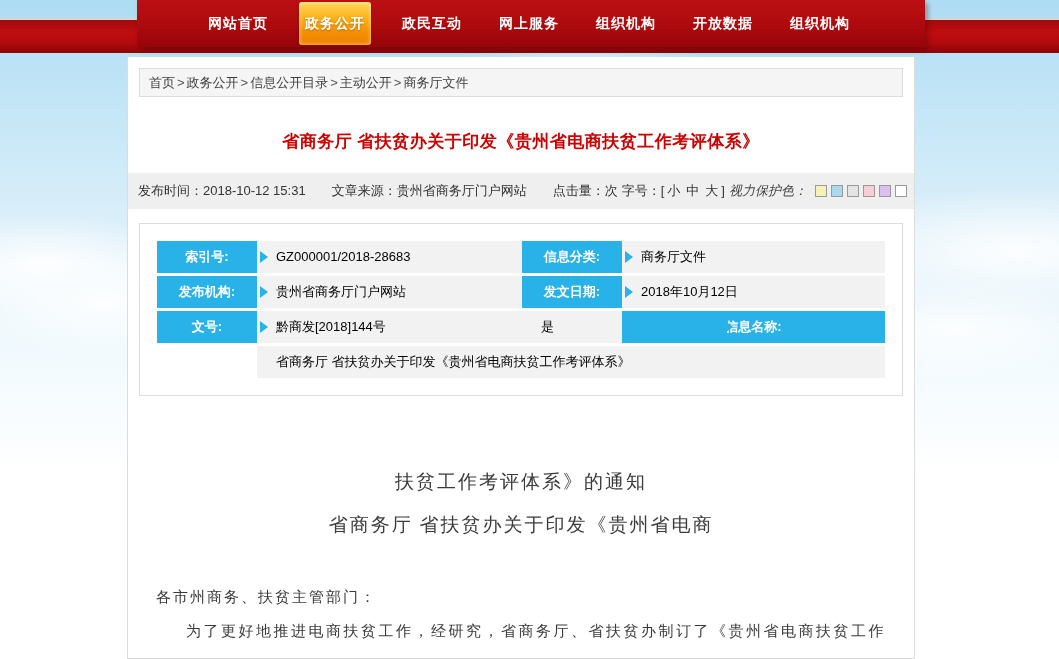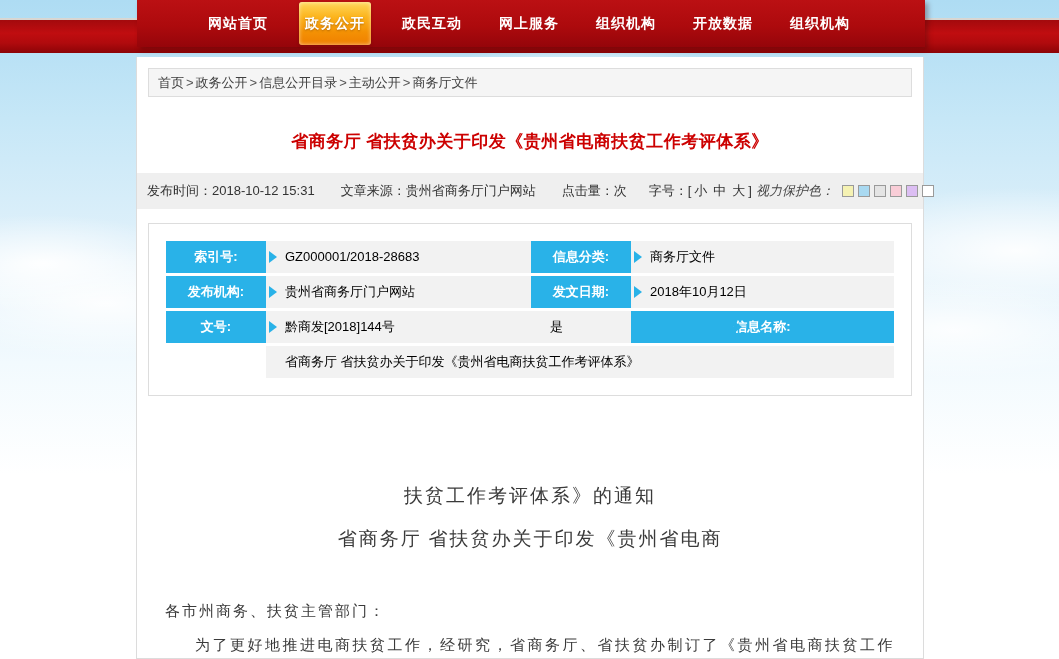--- a/index.html
+++ b/index.html
@@ -37,21 +37,21 @@
   }
   .nav-item.active {
     height:43px; line-height:43px; border-radius:3px; width:72px; margin:0 -4px;
     background:linear-gradient(180deg,#ffd75c 0%, #fcb41c 35%, #f49104 70%, #ef7f00 100%);
     box-shadow:inset 0 0 4px rgba(255,255,255,.6), 0 1px 3px rgba(80,20,0,.4);
     text-shadow:0 1px 2px rgba(120,60,0,.5);
   }
 
   
   .panel {
-    position:absolute; left:136px; top:57px; width:788px; height:602px; z-index:3;
+    position:absolute; left:127px; top:57px; width:788px; height:602px; z-index:3;
     background:#fff; border:1px solid #dcdcdc; border-top:none;
   }
 
   .breadcrumb {
     margin:11px; height:29px; line-height:27px;
     background:#f5f5f5; border:1px solid #dddddd;
     font-size:13px; color:#404040; padding:0 9px; white-space:nowrap;
   }
   .breadcrumb .crumb { cursor:pointer; }
   .breadcrumb .sep { margin:0 2px; color:#555; }
@@ -60,31 +60,31 @@
     margin-top:33px; text-align:center;
     color:#cc0000; font-size:17px; font-weight:bold; letter-spacing:.5px;
   }
 
   .meta-bar {
     margin-top:20px; height:36px; background:#efefef;
     display:flex; align-items:center; font-size:13px; color:#333;
     padding:0 10px; white-space:nowrap;
   }
   .meta-item { margin-right:26px; }
-  .meta-item.clicks { margin-right:22px; }
+  .meta-item.clicks { margin-right:4px; }
   .meta-item.fontsize { margin-right:4px; }
   .fontsize .opt { cursor:pointer; margin:0 3px; }
   .eye-label { font-style:italic; color:#444; margin-right:4px; }
   .eye-swatches { display:flex; align-items:center; }
   .swatch {
     width:12px; height:12px; border:1px solid #9a9a9a; margin-left:4px; cursor:pointer;
   }
 
   .info-box {
-    margin:14px 11px 14px; border:1px solid #dddddd; background:#fff; padding:17px;
+    margin:14px 11px 0; border:1px solid #dddddd; background:#fff; padding:17px;
   }
   .info-grid {
     display:grid; grid-template-columns:100px 265px 100px 1fr; row-gap:3px;
   }
   .info-label {
     position:relative; height:32px; line-height:32px; text-align:center;
     background:#29b2e8; color:#fff; font-weight:bold; font-size:13px;
   }
   .arrow-right {
     position:absolute; left:103px; top:10px; width:0; height:0; z-index:4;

